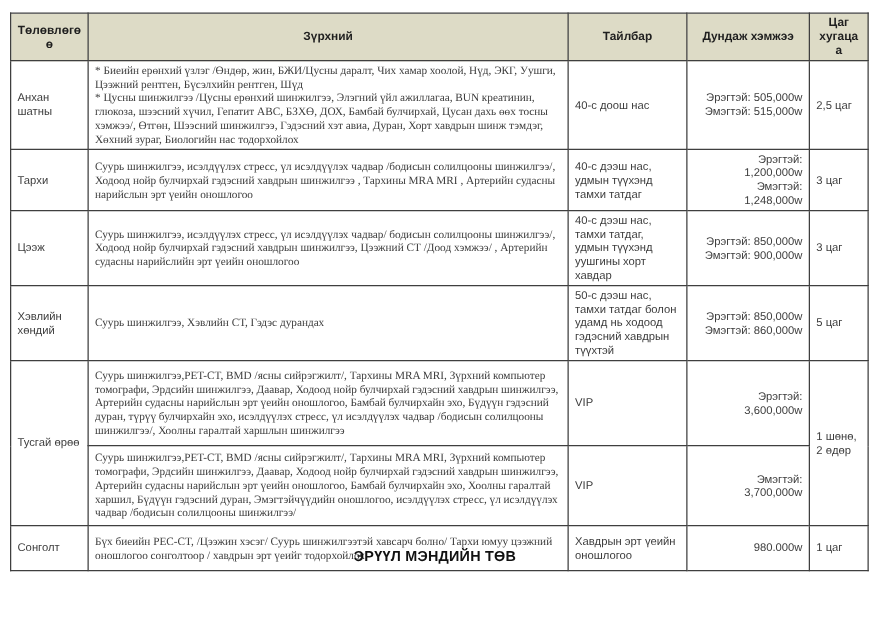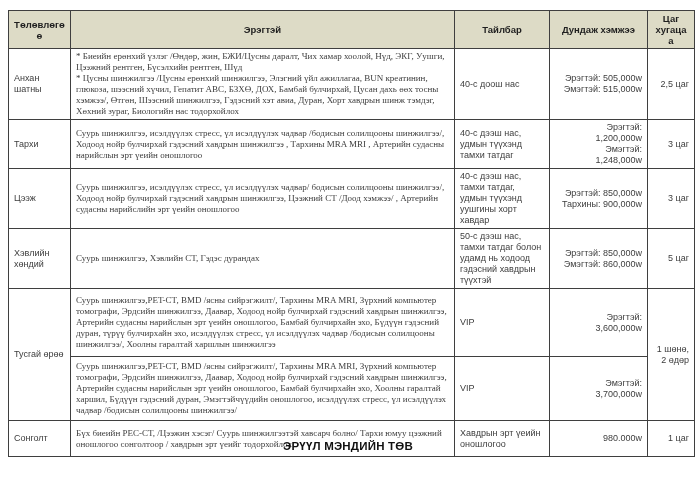--- a/index.html
+++ b/index.html
@@ -39,21 +39,21 @@
     font-weight: bold;
     text-align: center;
     color: #1f1f1f;
     font-size: 9.5px;
     height: 26px;
   }
   .c-plan  { text-align: left; }
   .c-ind   { text-align: left; font-family: Liberation Serif, serif; }
   .c-note  { }
   .c-avg   { text-align: right; }
-  .c-time  { text-align: right; }
+  .c-time  { text-align: left; }
   .ind-block div { margin: 0; }
   .footer {
     position: absolute;
     left: 0;
     top: 440px;
     width: 700px;
     text-align: center;
   }
   .footer .f-line {
     font-weight: bold;
@@ -72,21 +72,21 @@
     <colgroup>
       <col style="width:62px">
       <col style="width:384px">
       <col style="width:95px">
       <col style="width:98px">
       <col style="width:47px">
     </colgroup>
     <thead>
       <tr>
         <th>Төлөвлөгөө</th>
-        <th>Эрэгтэй</th>
+        <th>Зүрхний</th>
         <th>Тайлбар</th>
         <th>Дундаж хэмжээ</th>
         <th>Цаг хугацаа</th>
       </tr>
     </thead>
     <tbody>
       <tr style="height:68px;">
         <td class="c-plan">Анхан шатны</td>
         <td class="c-ind ind-block">
             <div>* Биеийн ерөнхий үзлэг /Өндөр, жин, БЖИ/Цусны даралт, Чих хамар хоолой, Нүд, ЭКГ, Уушги, Цээжний рентген, Бүсэлхийн рентген, Шүд</div>
@@ -114,21 +114,21 @@
         <td class="c-time">3 цаг</td>
       </tr>
       <tr style="height:55px;">
         <td class="c-plan">Цээж</td>
         <td class="c-ind ind-block">
             <div>Суурь шинжилгээ, исэлдүүлэх стресс, үл исэлдүүлэх чадвар/ бодисын солилцооны шинжилгээ/, Ходоод нойр булчирхай гэдэсний хавдрын шинжилгээ, Цээжний  СТ /Доод хэмжээ/ , Артерийн судасны нарийслийн эрт үеийн оношлогоо</div>
           </td>
         <td class="c-note">40-с дээш нас, тамхи татдаг, удмын түүхэнд уушгины хорт хавдар</td>
         <td class="c-avg ind-block">
             <div>Эрэгтэй: 850,000w</div>
-            <div>Тархины: 900,000w</div>
+            <div>Эмэгтэй: 900,000w</div>
           </td>
         <td class="c-time">3 цаг</td>
       </tr>
       <tr style="height:45px;">
         <td class="c-plan">Хэвлийн хөндий</td>
         <td class="c-ind ind-block">
             <div>Суурь шинжилгээ, Хэвлийн СТ, Гэдэс дурандах</div>
           </td>
         <td class="c-note">50-с дээш нас, тамхи татдаг болон удамд нь ходоод гэдэсний хавдрын түүхтэй</td>
         <td class="c-avg ind-block">

